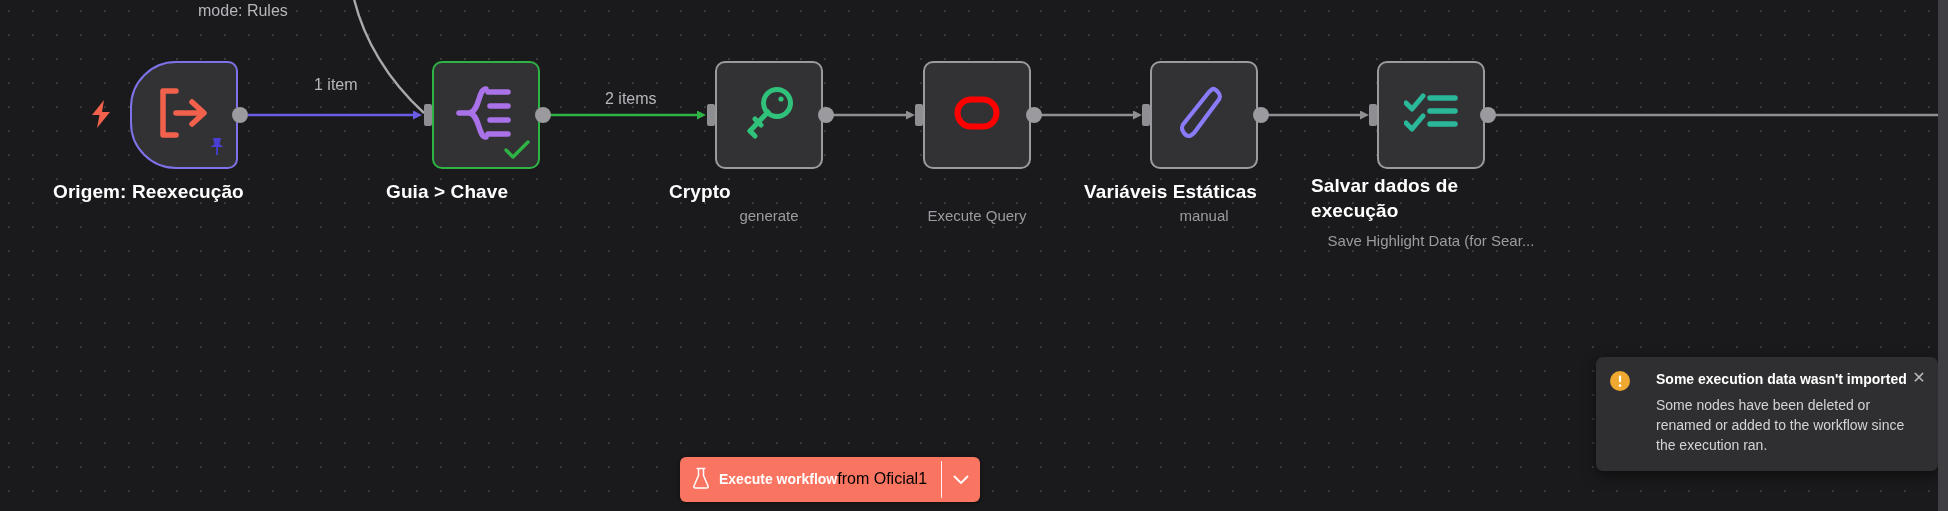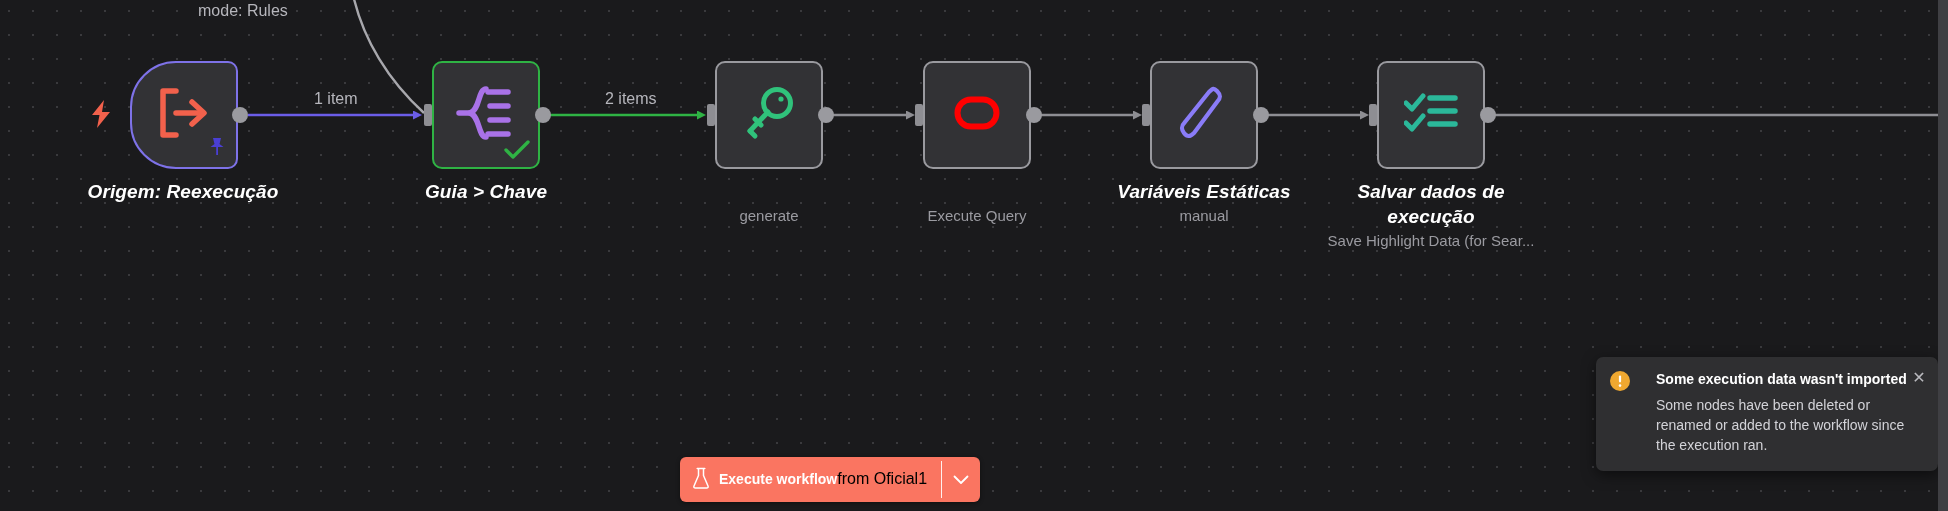--- a/index.html
+++ b/index.html
@@ -98,28 +98,26 @@
     position: absolute;
     width: 8px;
     height: 22px;
     border-radius: 2px;
     background: #8e8e93;
   }
 
   
   .node-label {
     position: absolute;
-    text-align: center;
     color: #ffffff;
     font-size: 19px;
     font-weight: 700;
     line-height: 25px;
     letter-spacing: .1px;
     white-space: nowrap;
-    font-style: italic;
   }
   .node-label.wrap { white-space: normal; }
   .node-sub {
     position: absolute;
     text-align: center;
     color: #9b9ba1;
     font-size: 15px;
     line-height: 20px;
     white-space: nowrap;
   }
@@ -261,21 +259,21 @@
 
     <path d="M1041,115 L1138,115" stroke="#8e8e93" stroke-width="2.4" fill="none" marker-end="url(#arrow-gray)"></path>
 
     <path d="M1268,115 L1365,115" stroke="#8e8e93" stroke-width="2.4" fill="none" marker-end="url(#arrow-gray)"></path>
 
     <path d="M1495,115 L1940,115" stroke="#8e8e93" stroke-width="2.4" fill="none"></path>
   </svg>
 
   <div class="canvas-note" style="left:198px; top:2px;">mode: Rules</div>
 
-  <div class="edge-label" style="left:314px; top:90px;">1 item</div>
+  <div class="edge-label" style="left:314px; top:76px;">1 item</div>
   <div class="edge-label" style="left:605px; top:90px;">2 items</div>
 
   <div class="trigger-bolt" style="left:90px; top:100px;">
     <svg width="22" height="28" viewBox="0 0 22 28">
       <path d="M14 0 L2 15 L9.5 15 L7 28 L20 12 L12 12 Z" fill="#f2614c"></path>
     </svg>
   </div>
 
   <div class="node trigger" style="left:130px; top:61px;">
     <span class="node-icon">
@@ -322,20 +320,21 @@
       <svg width="54" height="54" viewBox="0 0 54 54">
         <circle cx="35" cy="17" r="13.5" stroke="#30c27b" stroke-width="5" fill="none"></circle>
         <circle cx="39" cy="13" r="2.6" fill="#30c27b"></circle>
         <path d="M26 26 L8 45" stroke="#30c27b" stroke-width="5" fill="none" stroke-linecap="round"></path>
         <path d="M13 33 L19 39" stroke="#30c27b" stroke-width="5" fill="none" stroke-linecap="round"></path>
         <path d="M8 45 L13 50" stroke="#30c27b" stroke-width="5" fill="none" stroke-linecap="round"></path>
       </svg>
     </span>
   </div>
   <div class="ep-out" style="left:818px; top:107px;"></div>
+  <div class="node-label" style="left:669px; top:179px; width:200px;">Crypto</div>
   <div class="node-sub" style="left:669px; top:206px; width:200px;">generate</div>
 
   <div class="ep-in" style="left:915px; top:104px;"></div>
   <div class="node" style="left:923px; top:61px;">
     <span class="node-icon">
       <svg width="46" height="34" viewBox="0 0 46 34">
         <rect x="3.5" y="3.5" width="39" height="27" rx="13.5" stroke="#ff0000" stroke-width="6" fill="none"></rect>
       </svg>
     </span>
   </div>
@@ -360,21 +359,21 @@
       <svg width="54" height="46" viewBox="0 0 54 46">
         <path d="M2 13 L8 19 L19 6" stroke="#2bb89a" stroke-width="5" fill="none" stroke-linecap="round" stroke-linejoin="round"></path>
         <path d="M2 33 L8 39 L19 26" stroke="#2bb89a" stroke-width="5" fill="none" stroke-linecap="round" stroke-linejoin="round"></path>
         <path d="M26 8 L51 8" stroke="#2bb89a" stroke-width="5.5" fill="none" stroke-linecap="round"></path>
         <path d="M26 21 L51 21" stroke="#2bb89a" stroke-width="5.5" fill="none" stroke-linecap="round"></path>
         <path d="M26 34 L51 34" stroke="#2bb89a" stroke-width="5.5" fill="none" stroke-linecap="round"></path>
       </svg>
     </span>
   </div>
   <div class="ep-out" style="left:1480px; top:107px;"></div>
-  <div class="node-label wrap" style="left:1311px; top:179px; width:240px;">Salvar dados de execução</div>
+  <div class="node-label wrap" style="left:1311px; top:173px; width:240px;">Salvar dados de execução</div>
   <div class="node-sub" style="left:1281px; top:231px; width:300px; overflow:hidden; text-overflow:ellipsis;">Save Highlight Data (for Sear...</div>
 
   <div id="execute-bar">
     <div id="execute-main">
       <span class="flask">
         <svg width="18" height="22" viewBox="0 0 18 22">
           <path d="M6.5 1.5 L6.5 8.5 L2 19 C1.4 20.4 2.3 21 3.4 21 L14.6 21 C15.7 21 16.6 20.4 16 19 L11.5 8.5 L11.5 1.5" stroke="#ffffff" stroke-width="1.5" fill="none" stroke-linejoin="round"></path>
           <path d="M5.2 1.5 L12.8 1.5" stroke="#ffffff" stroke-width="1.5" fill="none" stroke-linecap="round"></path>
         </svg>
       </span>

